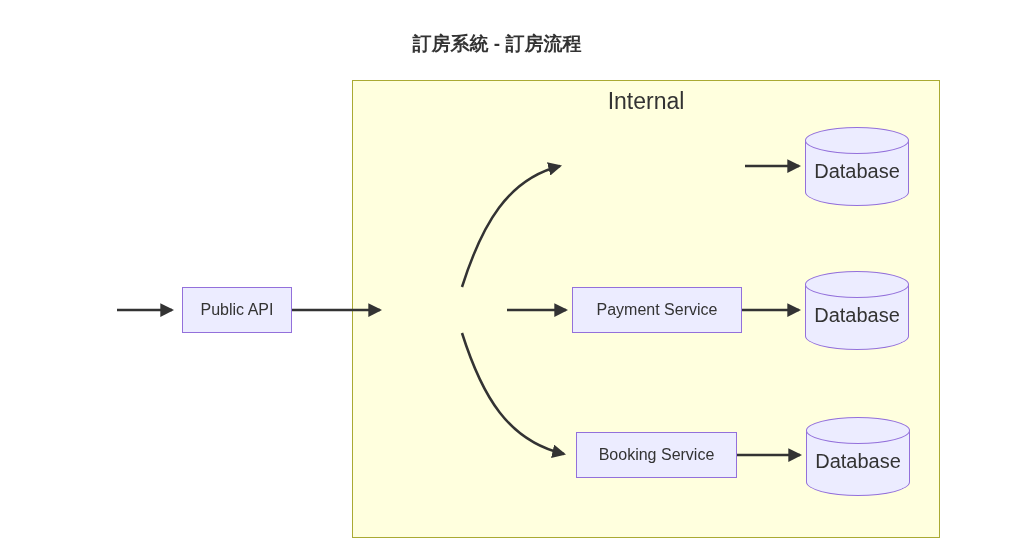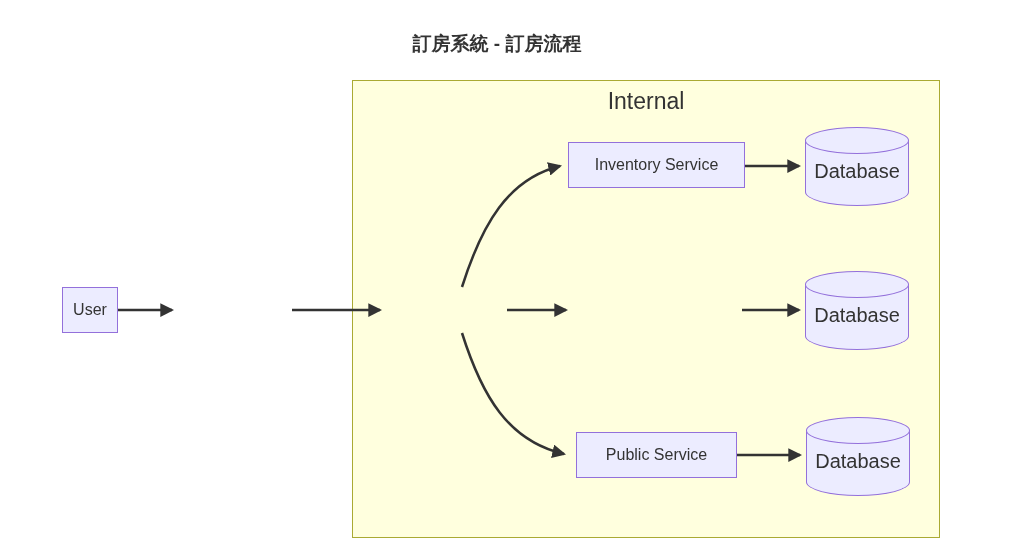--- a/index.html
+++ b/index.html
@@ -119,33 +119,33 @@
     <path class="edge" d="M117,299 L172,299" marker-end="url(#arrowhead)"></path>
     <path class="edge" d="M292,299 L380,299" marker-end="url(#arrowhead)"></path>
     <path class="edge" d="M462,276 C482,213 508,168 560,155" marker-end="url(#arrowhead)"></path>
     <path class="edge" d="M507,299 L566,299" marker-end="url(#arrowhead)"></path>
     <path class="edge" d="M462,322 C482,385 508,430 564,443" marker-end="url(#arrowhead)"></path>
     <path class="edge" d="M745,155 L799,155" marker-end="url(#arrowhead)"></path>
     <path class="edge" d="M742,299 L799,299" marker-end="url(#arrowhead)"></path>
     <path class="edge" d="M737,444 L800,444" marker-end="url(#arrowhead)"></path>
   </svg>
 
-  <div class="node" style="left:62px; top:276px; width:56px;">
-    <span>User</span>
+
+  <div class="node" style="left:182px; top:276px; width:110px;">
+    <span>Public API</span>
   </div>
 
 
 
-  <div class="node" style="left:568px; top:131px; width:177px;">
-    <span>Inventory Service</span>
+  <div class="node" style="left:572px; top:276px; width:170px;">
+    <span>Payment Service</span>
   </div>
 
-
   <div class="node" style="left:576px; top:421px; width:161px;">
-    <span>Public Service</span>
+    <span>Booking Service</span>
   </div>
 
   <div class="db" style="left:805px; top:116px;">
     <div class="db-body"></div>
     <div class="db-top"></div>
     <div class="db-label">Database</div>
   </div>
 
   <div class="db" style="left:805px; top:260px;">
     <div class="db-body"></div>

